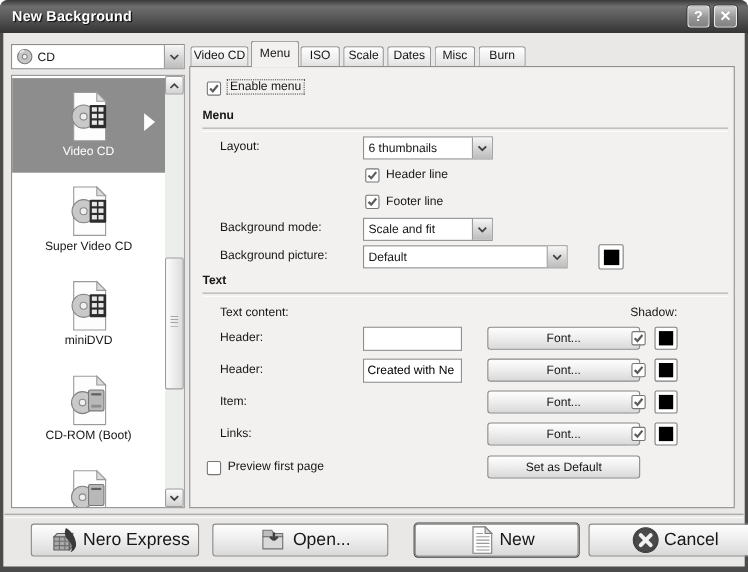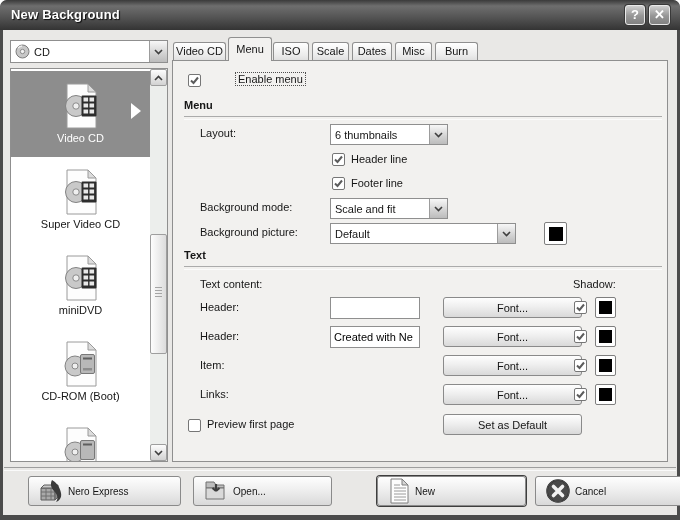--- a/index.html
+++ b/index.html
@@ -74,21 +74,21 @@
     border:1px solid #8f8f8f;border-bottom:none;border-radius:3px 3px 0 0;
     text-align:center;line-height:17px;}
   .tab.active{top:37px;height:24px;background:#f2f1ef;z-index:3;line-height:22px;}
   .t0{left:173px;width:53px;}.t1{left:228px;width:44px;}.t2{left:273px;width:36px;}
   .t3{left:312px;width:37px;}.t4{left:352px;width:40px;}.t5{left:395px;width:37px;}
   .t6{left:435px;width:43px;}
 
   
   .z2{z-index:2;}
   .enable-cb{left:188px;top:74px;}
-  .enable-label{left:207px;top:73px;outline:1px dotted #4f4f4f;padding:0 2px;margin-left:29px;}
+  .enable-label{left:207px;top:73px;outline:1px dotted #4f4f4f;padding:0 2px;}
   .menu-title{left:184px;top:99px;}
   .menu-line{top:116px;}
   .layout-label{left:200px;top:127px;}
   .layout-combo{left:330px;top:124px;width:118px;height:21px;}
   .hl-cb{left:332px;top:153px;} .hl-label{left:351px;top:153px;}
   .fl-cb{left:332px;top:177px;} .fl-label{left:351px;top:177px;}
   .bgm-label{left:200px;top:201px;}
   .bgm-combo{left:330px;top:198px;width:118px;height:21px;}
   .bgp-label{left:200px;top:226px;}
   .bgp-combo{left:330px;top:223px;width:186px;height:21px;}
@@ -106,23 +106,23 @@
   .row-cb{left:574px;}
   .rc1{top:301px;}.rc2{top:330px;}.rc3{top:359px;}.rc4{top:388px;}
   .row-swatch{left:595px;width:21px;height:21px;}
   .preview-cb{left:188px;top:419px;}
   .preview-label{left:207px;top:418px;}
   .setdef-btn{left:427px;top:414px;width:139px;height:21px;}
 
   
   .separator{position:absolute;left:4px;right:4px;top:467px;height:2px;
     border-top:1px solid #9d9d9d;border-bottom:1px solid #fafafa;}
-  .footer-btn{top:476px;height:30px;justify-content:flex-start;padding-left:9px;gap:4px;font-size:10px;}
+  .footer-btn{top:476px;height:30px;justify-content:center;padding-left:9px;gap:4px;font-size:16px;}
   .fb-nero{left:12px;width:153px;}
-  .fb-open{left:177px;width:139px;}
+  .fb-open{left:177px;width:160px;}
   .fb-new{left:361px;width:149px;box-shadow:0 0 0 1px #3e3e3e;}
   .fb-cancel{left:519px;width:148px;}
 </style>
 </head>
 <body>
 
 <div class="win">
   <div class="dialog-bg"></div>
 
   <div class="titlebar">

